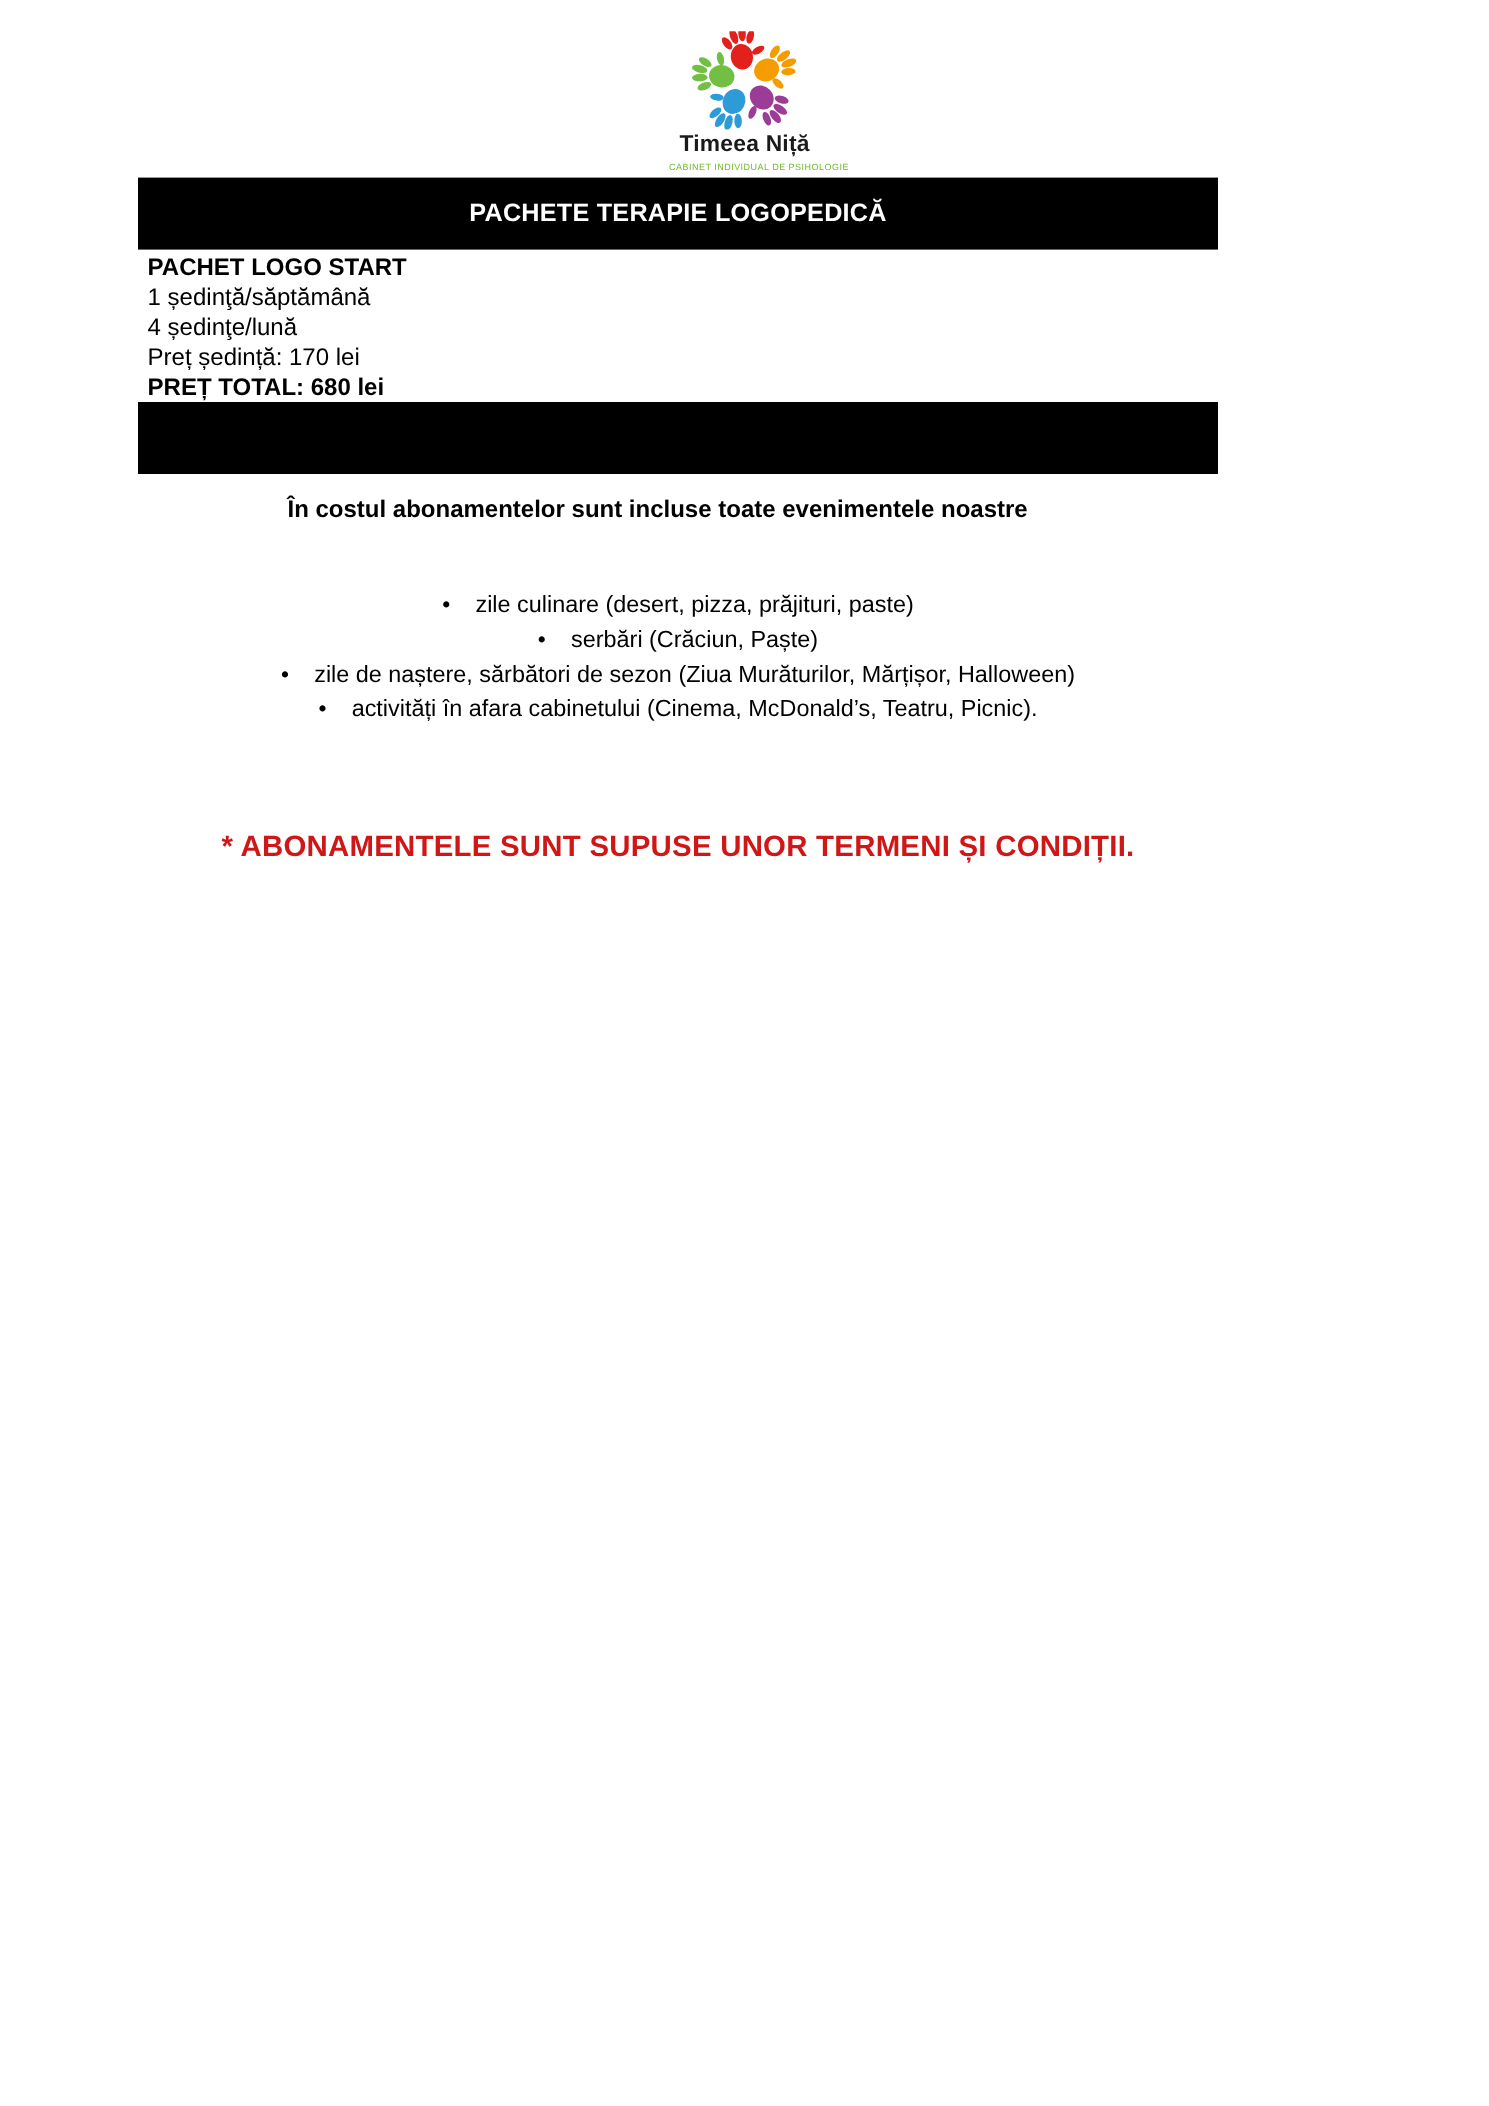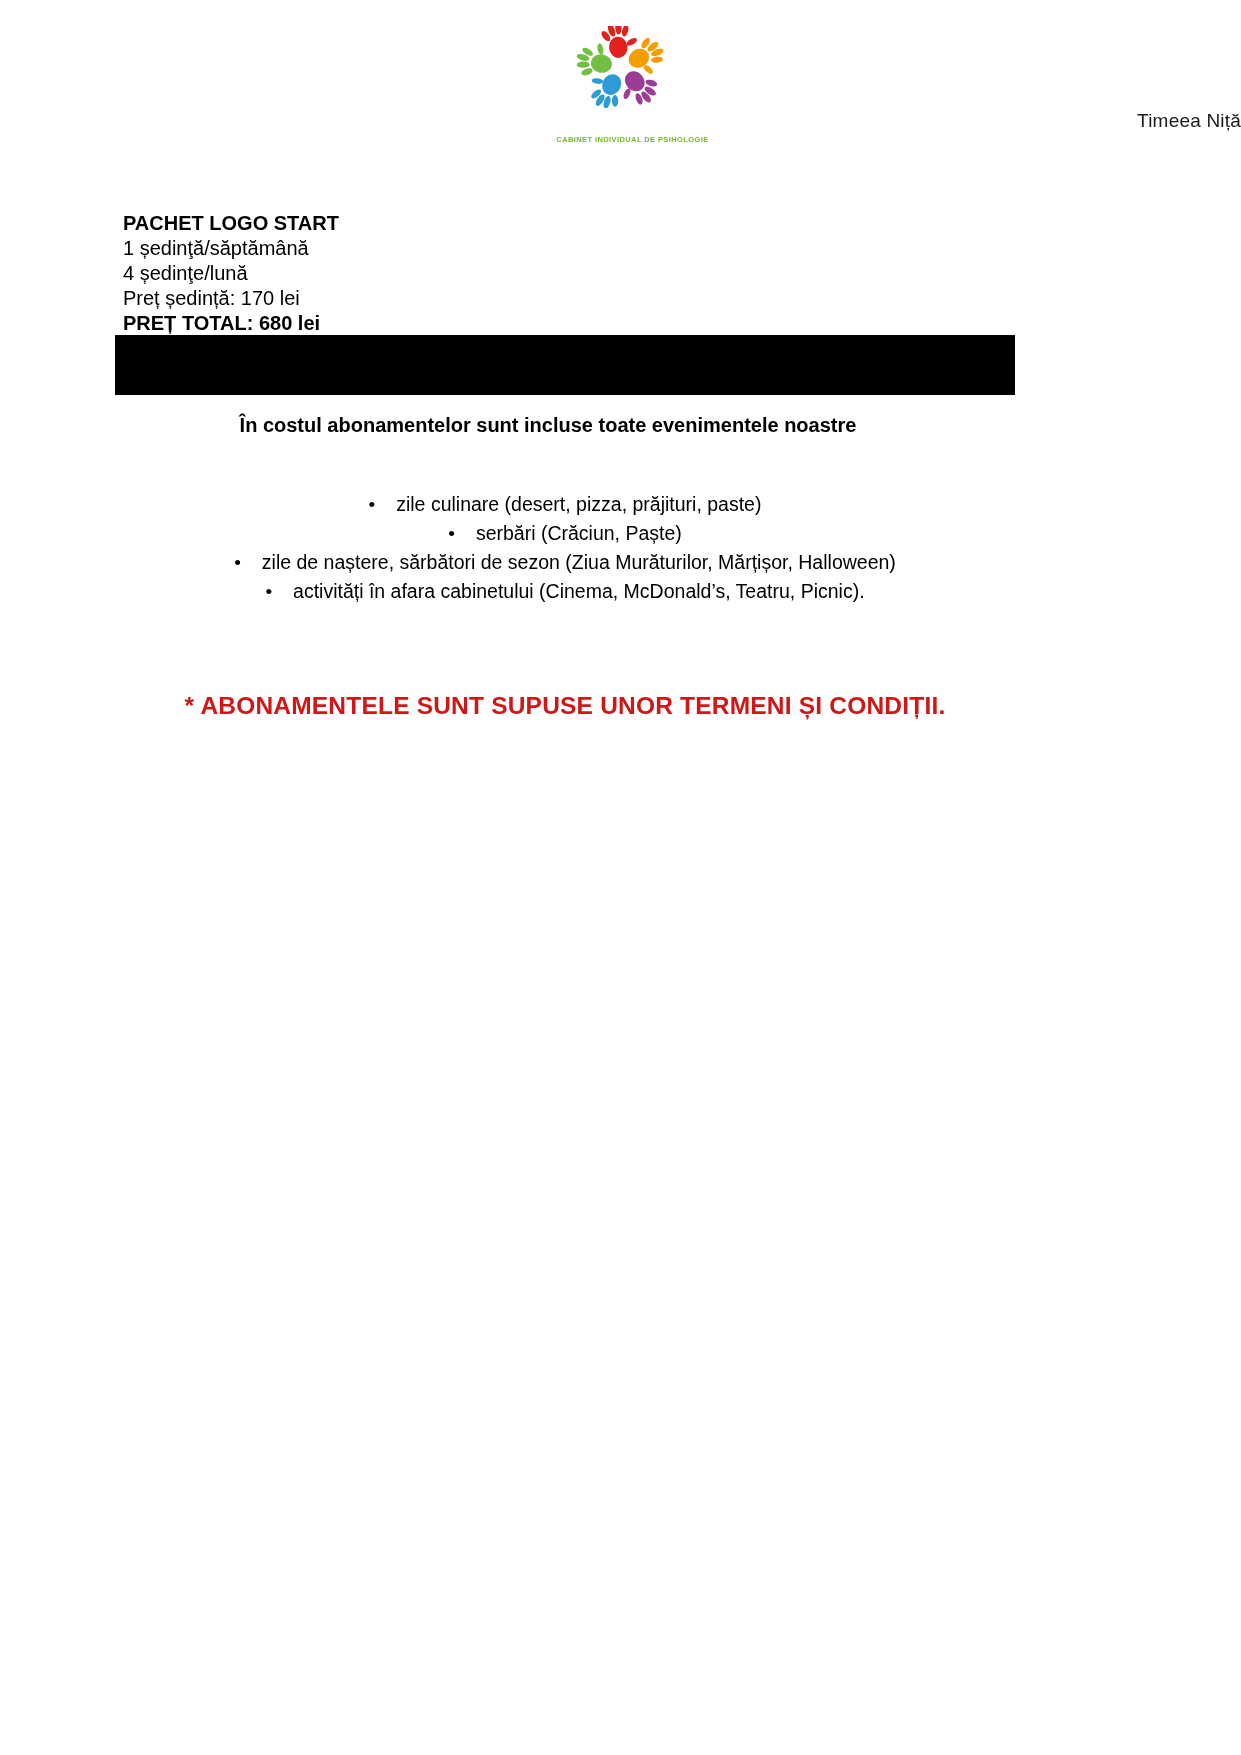--- a/index.html
+++ b/index.html
@@ -7,22 +7,22 @@
     position:relative;
     width:1241px;height:1755px;
     background:#ffffff;
     font-family:"Liberation Sans", sans-serif;
     color:#000000;
     overflow:hidden;
   }
   
   .logo-block{position:absolute;left:0;top:26px;width:1241px;text-align:center;}
   .hands{display:block;margin:0 auto;}
-  .logo-name{margin-top:2px;font-size:19px;font-weight:normal;letter-spacing:0.2px;color:#1a1a1a;text-align:right;}
-  .logo-subtitle{margin-top:3px;font-size:7.5px;font-weight:bold;letter-spacing:0.4px;color:#76b82a;padding-left:24px;}
+  .logo-name{margin-top:2px;font-size:19px;font-weight:bold;letter-spacing:0.2px;color:#1a1a1a;}
+  .logo-subtitle{margin-top:3px;font-size:7.5px;font-weight:normal;letter-spacing:0.4px;color:#76b82a;padding-left:24px;}
   
   .banner{position:absolute;left:115px;width:900px;background:#000000;}
   .banner-title{top:148px;height:60px;display:flex;align-items:center;justify-content:center;}
   .banner-title span{color:#ffffff;font-weight:bold;font-size:21px;letter-spacing:0.2px;}
   .banner-empty{top:335px;height:60px;}
   
   .columns{position:absolute;left:115px;top:211px;width:900px;display:flex;justify-content:flex-start;}
   .col{font-size:20px;line-height:25px;}
   .col.left{text-align:left;padding-left:8px;}
   .col.right{text-align:right;padding-right:10px;}
@@ -58,20 +58,23 @@
       <use href="#hand" fill="#e3201b" transform="translate(46,41) rotate(-8) scale(1.42)"></use>
       <use href="#hand" fill="#f59c00" transform="translate(46,41) rotate(64) scale(1.42)"></use>
       <use href="#hand" fill="#9b3d97" transform="translate(46,41) rotate(136) scale(1.42)"></use>
       <use href="#hand" fill="#2d9bd8" transform="translate(46,41) rotate(208) scale(1.42)"></use>
       <use href="#hand" fill="#72bf44" transform="translate(46,41) rotate(280) scale(1.42)"></use>
     </svg>
     <div class="logo-name">Timeea Niță</div>
     <div class="logo-subtitle">CABINET INDIVIDUAL DE PSIHOLOGIE</div>
   </header>
 
+  <div class="banner banner-title">
+    <span>PACHETE TERAPIE LOGOPEDICĂ</span>
+  </div>
 
   <div class="columns">
     <div class="col left">
       <div class="pkg-title">PACHET LOGO START</div>
       <div>1 ședinţă/săptămână</div>
       <div>4 ședinţe/lună</div>
       <div>Preț ședință: 170 lei</div>
       <div class="pkg-total">PREȚ TOTAL: 680 lei</div>
     </div>
   </div>

